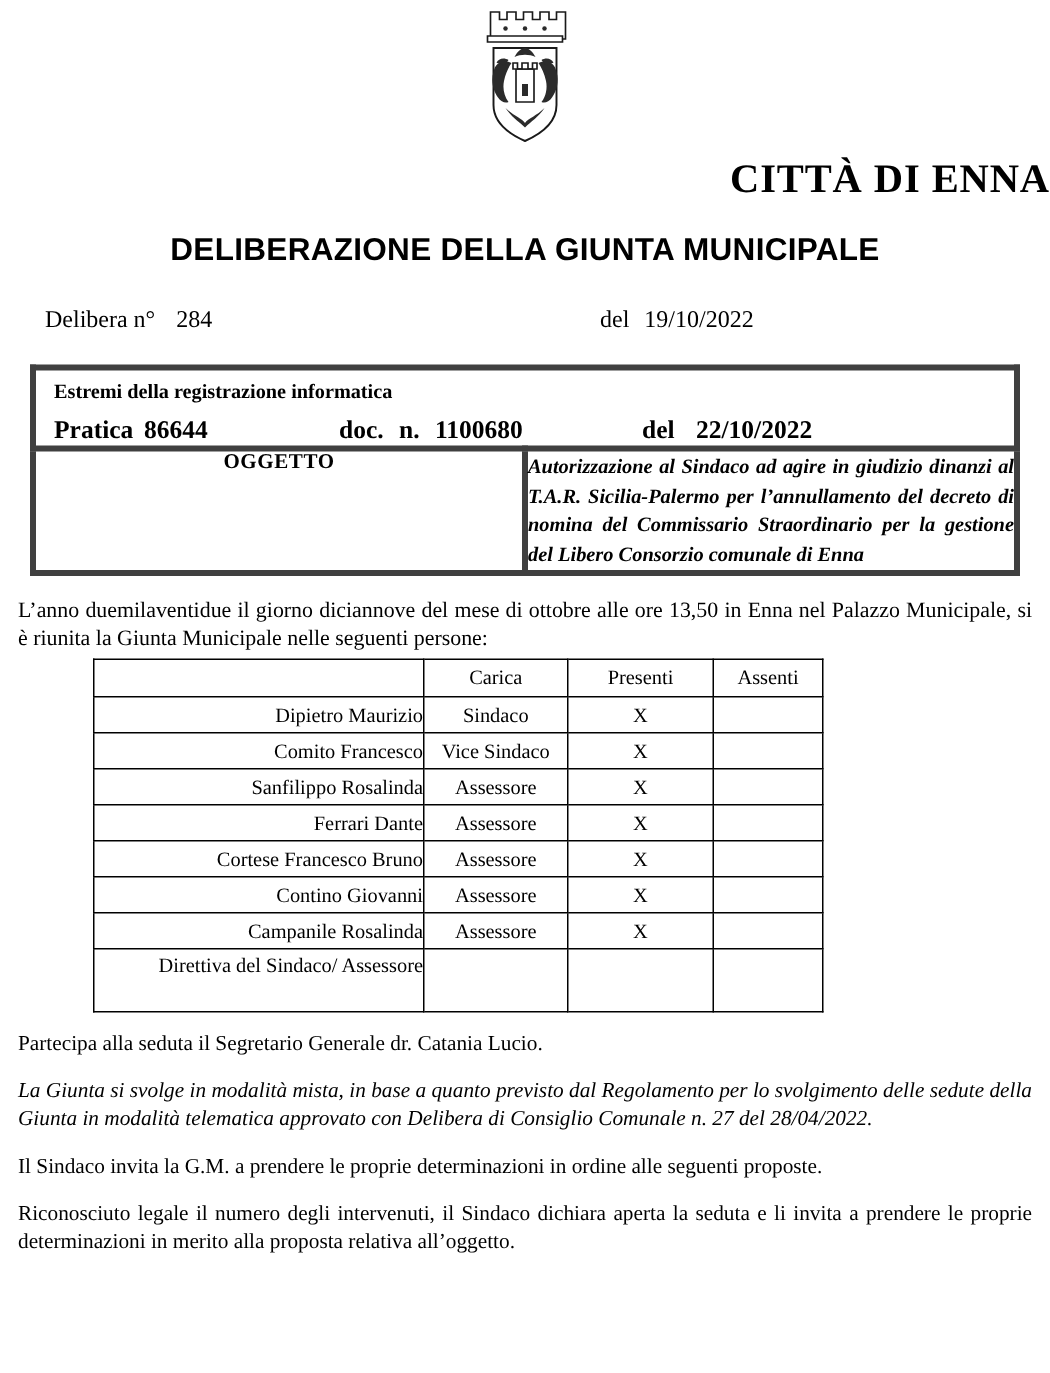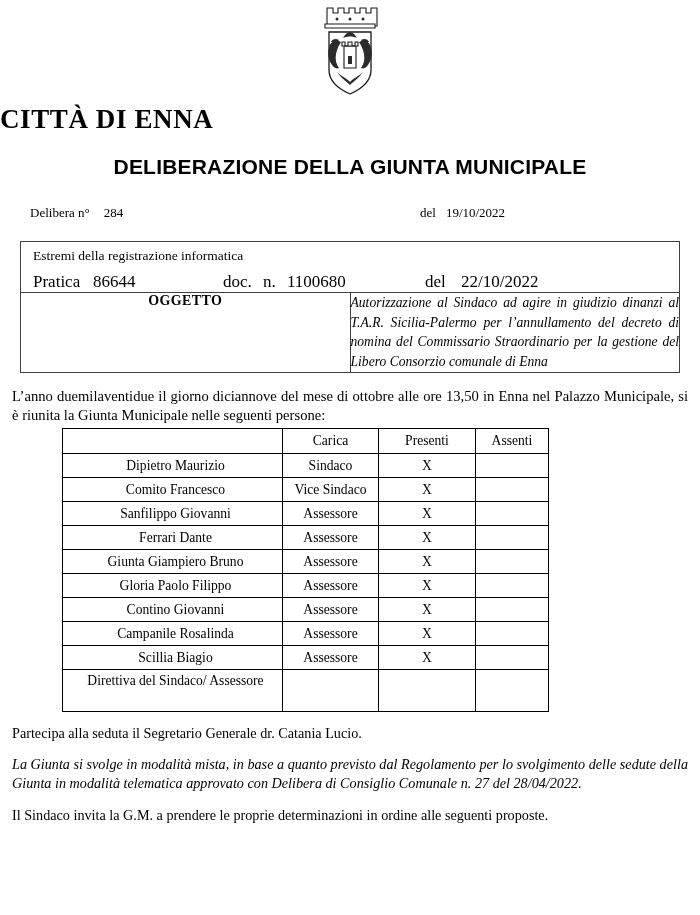--- a/index.html
+++ b/index.html
@@ -24,60 +24,60 @@
     padding-top: 2px;
   }
   .emblem {
     width: 74px;
     height: 96px;
     display: block;
   }
 
   
   .title-city {
-    text-align: left;
+    text-align: right;
     font-size: 27px;
     font-weight: bold;
     letter-spacing: 0.6px;
     margin-top: 6px;
     font-family: "Liberation Serif", "DejaVu Serif", serif;
   }
   .title-sub {
     text-align: center;
     font-size: 21px;
     font-weight: bold;
     letter-spacing: 0.2px;
     margin-top: 20px;
     font-family: "Liberation Sans", "DejaVu Sans", sans-serif;
   }
 
   
   .delibera-line {
     margin-top: 26px;
     padding: 0 30px 0 30px;
-    font-size: 13px;
+    font-size: 16px;
     display: flex;
-    gap: 20px;
   }
   .delibera-left { width: 370px; }
   .delibera-left .num { margin-left: 14px; }
   .delibera-right .date { margin-left: 10px; }
 
   
   .reg-table {
     margin: 20px 20px 0 20px;
     border: 1px solid #000;
     border-collapse: collapse;
     width: 660px;
     table-layout: fixed;
   }
   .reg-table td {
-    border: 1px solid #404040;
+    border: 4px solid #404040;
     vertical-align: top;
     padding: 0;
+    font-weight: bold;
   }
   .reg-cell-top {
     padding: 4px 0 5px 12px;
     font-size: 13.5px;
     line-height: 1.55;
   }
   .reg-row2 {
     display: flex;
     font-size: 17px;
     padding-left: 12px;
@@ -126,21 +126,21 @@
     table-layout: fixed;
   }
   .attend-table th,
   .attend-table td {
     border: 1px solid #000;
     font-size: 13.6px;
     font-weight: normal;
     height: 23px;
     padding: 0;
   }
-  .attend-table .col-name  { width: 213px; text-align: center; padding-left: 6px; }
+  .attend-table .col-name  { width: 213px; text-align: right; padding-left: 6px; }
   .attend-table .col-role  { width: 95px;  text-align: center; }
   .attend-table .col-pres  { width: 96px;  text-align: center; }
   .attend-table .col-abs   { width: 72px;  text-align: center; }
   .attend-table thead td { height: 24px; }
   .attend-table thead .col-role,
   .attend-table thead .col-pres,
   .attend-table thead .col-abs { text-align: center; }
   .attend-table .note-row td {
     height: 38px;
     vertical-align: top;
@@ -252,68 +252,57 @@
         <td class="col-pres">X</td>
         <td class="col-abs"></td>
       </tr>
       <tr>
         <td class="col-name">Comito Francesco</td>
         <td class="col-role">Vice Sindaco</td>
         <td class="col-pres">X</td>
         <td class="col-abs"></td>
       </tr>
       <tr>
-        <td class="col-name">Sanfilippo Giovanni</td>
+        <td class="col-name">Sanfilippo Rosalinda</td>
         <td class="col-role">Assessore</td>
         <td class="col-pres">X</td>
         <td class="col-abs"></td>
       </tr>
       <tr>
         <td class="col-name">Ferrari Dante</td>
         <td class="col-role">Assessore</td>
         <td class="col-pres">X</td>
         <td class="col-abs"></td>
       </tr>
       <tr>
-        <td class="col-name">Giunta Giampiero Bruno</td>
-        <td class="col-role">Assessore</td>
-        <td class="col-pres">X</td>
-        <td class="col-abs"></td>
-      </tr>
-      <tr>
-        <td class="col-name">Gloria Paolo Filippo</td>
+        <td class="col-name">Cortese Francesco Bruno</td>
         <td class="col-role">Assessore</td>
         <td class="col-pres">X</td>
         <td class="col-abs"></td>
       </tr>
       <tr>
         <td class="col-name">Contino Giovanni</td>
         <td class="col-role">Assessore</td>
         <td class="col-pres">X</td>
         <td class="col-abs"></td>
       </tr>
       <tr>
         <td class="col-name">Campanile Rosalinda</td>
-        <td class="col-role">Assessore</td>
-        <td class="col-pres">X</td>
-        <td class="col-abs"></td>
-      </tr>
-      <tr>
-        <td class="col-name">Scillia Biagio</td>
         <td class="col-role">Assessore</td>
         <td class="col-pres">X</td>
         <td class="col-abs"></td>
       </tr>
       <tr class="note-row">
         <td class="col-name">Direttiva del Sindaco/ Assessore</td>
         <td class="col-role"></td>
         <td class="col-pres"></td>
         <td class="col-abs"></td>
       </tr>
     </tbody>
   </table>
 </div>
 
 <div class="footer">
   <p>Partecipa alla seduta il Segretario Generale dr. Catania Lucio.</p>
   <p class="ital">La Giunta si svolge in modalità mista, in base a quanto previsto dal Regolamento per lo svolgimento delle sedute della Giunta in modalità telematica approvato con Delibera di Consiglio Comunale n. 27 del 28/04/2022.</p>
   <p>Il Sindaco invita la G.M. a prendere le proprie determinazioni in ordine alle seguenti proposte.</p>
+  <p>Riconosciuto legale il numero degli intervenuti, il Sindaco dichiara aperta la seduta e li invita a prendere le proprie determinazioni in merito alla proposta relativa all’oggetto.</p>
 </div>
 
 </body></html>

